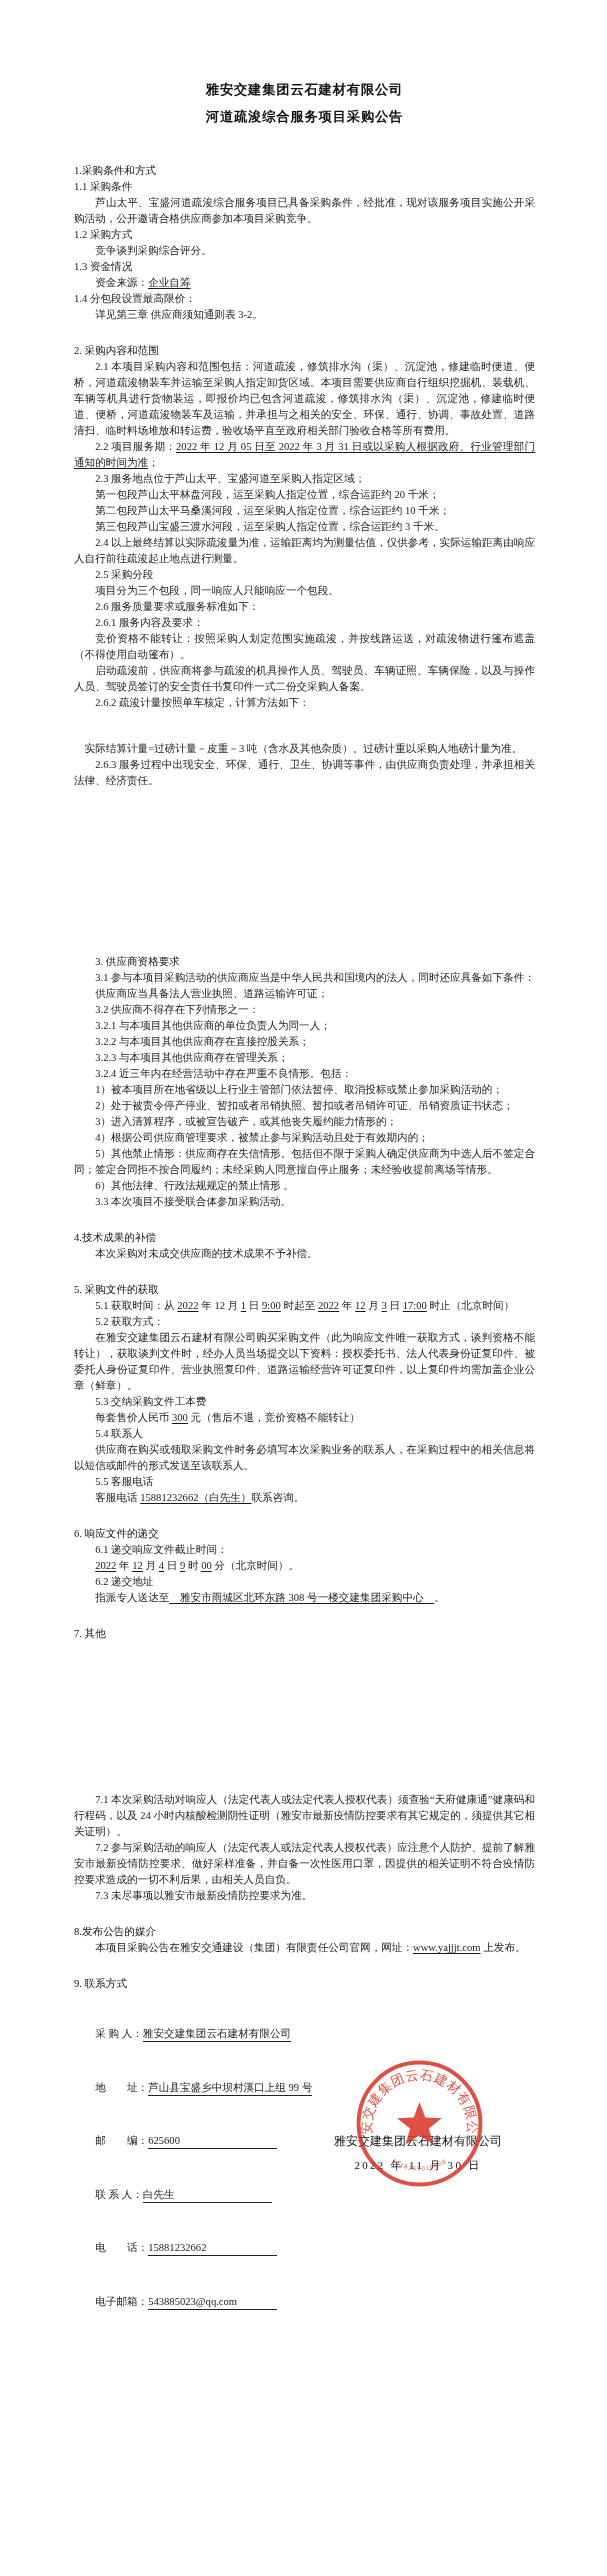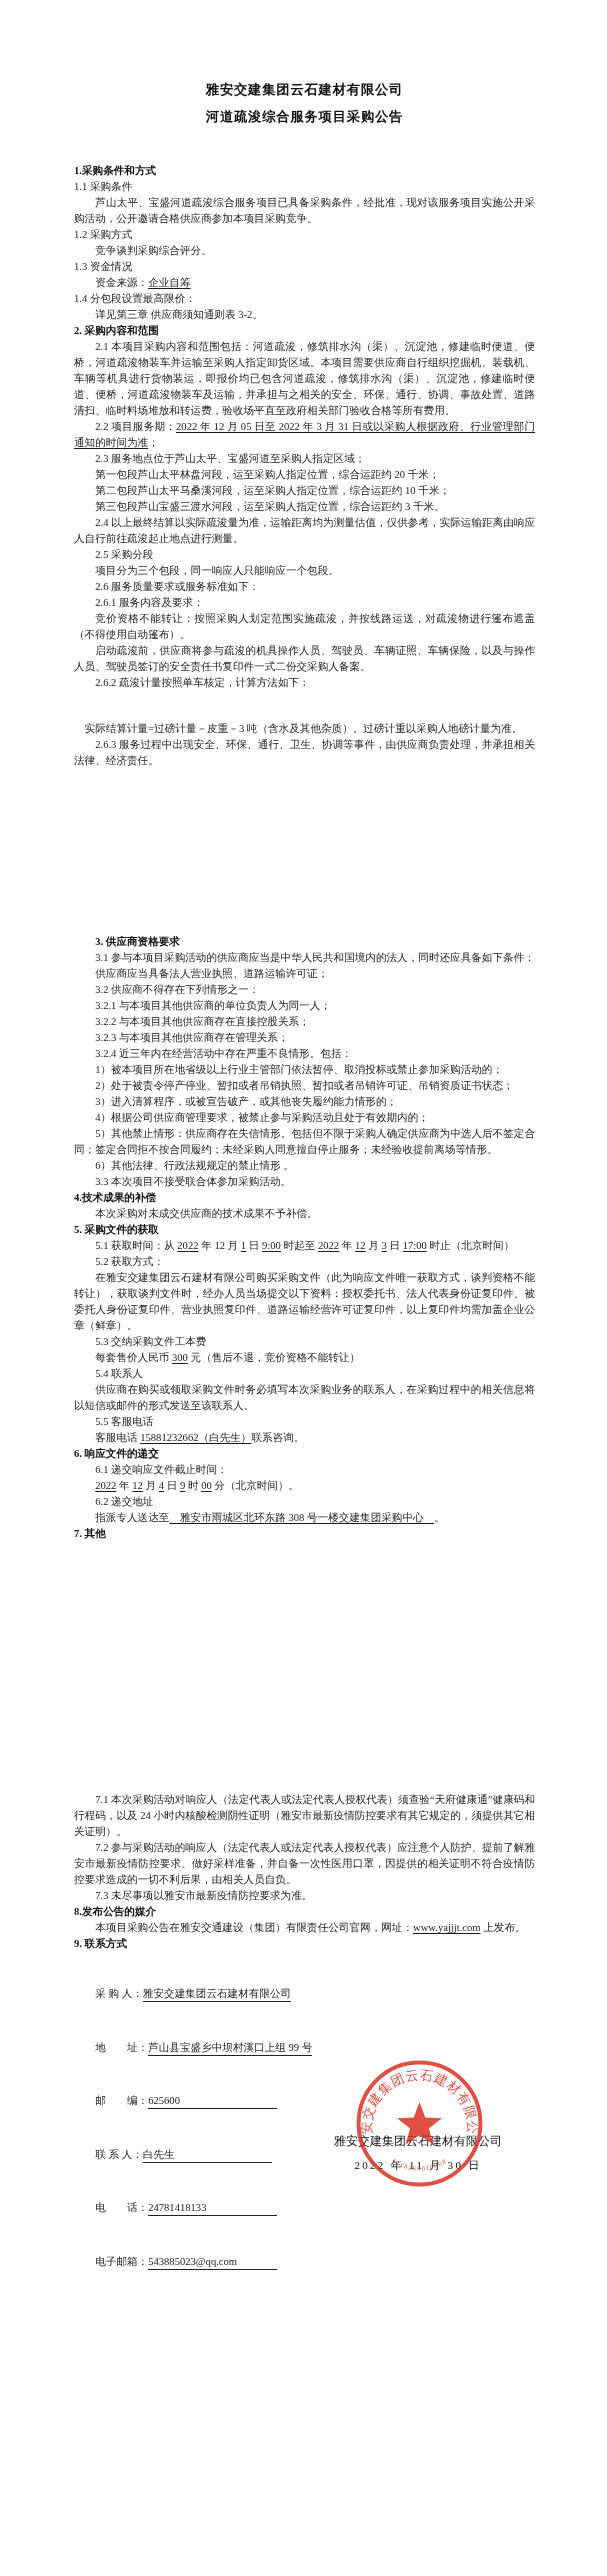--- a/index.html
+++ b/index.html
@@ -15,21 +15,21 @@
   }
   .title-wrap{margin-bottom:33px;}
   .title{
     text-align:center;font-size:13.3px;font-weight:700;line-height:27px;
     letter-spacing:0.8px;color:#111;
   }
   .para{
     font-size:10.6px;line-height:16px;text-align:justify;color:#1a1a1a;
     word-break:break-all;
   }
-  .h{font-weight:700;color:#111;}
+  .h{font-weight:400;color:#111;margin-top:20px;}
   .ind1{text-indent:1em;margin-top:30px;}
   .ind2{text-indent:2em;}
   .u{text-decoration:underline;text-underline-offset:2.3px;font-family:Liberation Serif, serif;}
   .field .flabel{display:inline-block;min-width:55px;}
   .field .fvalue{
     display:inline-block;min-width:129px;border-bottom:0.8px solid #222;
     text-indent:0;line-height:14.4px;
   }
   .field{line-height:23.5px;}
   .signature{
@@ -126,21 +126,21 @@
         <div class="para ind2"><span>7.1 本次采购活动对响应人（法定代表人或法定代表人授权代表）须查验“天府健康通”健康码和行程码，以及 24 小时内核酸检测阴性证明（雅安市最新疫情防控要求有其它规定的，须提供其它相关证明）。</span></div>
         <div class="para ind2"><span>7.2 参与采购活动的响应人（法定代表人或法定代表人授权代表）应注意个人防护、提前了解雅安市最新疫情防控要求、做好采样准备，并自备一次性医用口罩，因提供的相关证明不符合疫情防控要求造成的一切不利后果，由相关人员自负。</span></div>
         <div class="para ind2"><span>7.3 未尽事项以雅安市最新疫情防控要求为准。</span></div>
         <div class="para h"><span>8.发布公告的媒介</span></div>
         <div class="para ind2"><span>本项目采购公告在雅安交通建设（集团）有限责任公司官网，网址：</span><span class="u">www.yajjjt.com</span><span> 上发布。</span></div>
         <div class="para h"><span>9. 联系方式</span></div>
         <div class="para field ind1"><span class="flabel">采 购 人：</span><span class="fvalue">雅安交建集团云石建材有限公司</span></div>
         <div class="para field ind1"><span class="flabel">地　　址：</span><span class="fvalue">芦山县宝盛乡中坝村溪口上组 99 号</span></div>
         <div class="para field ind1"><span class="flabel">邮　　编：</span><span class="fvalue">625600</span></div>
         <div class="para field ind1"><span class="flabel">联 系 人：</span><span class="fvalue">白先生</span></div>
-        <div class="para field ind1"><span class="flabel">电　　话：</span><span class="fvalue">24781418133</span></div>
+        <div class="para field ind1"><span class="flabel">电　　话：</span><span class="fvalue">15881232662</span></div>
         <div class="para field ind1"><span class="flabel">电子邮箱：</span><span class="fvalue">543885023@qq.com</span></div>
       </div>
 
     <div class="signature">
       <div class="sig-company">雅安交建集团云石建材有限公司</div>
       <div class="sig-date">2022 年 11 月 30 日</div>
     </div>
 
     <svg class="seal" viewBox="0 0 200 200" xmlns="http://www.w3.org/2000/svg" style="color: rgb(217, 46, 31);">
       <circle cx="100" cy="100" r="93" fill="none" stroke="currentColor" stroke-width="6"></circle>

